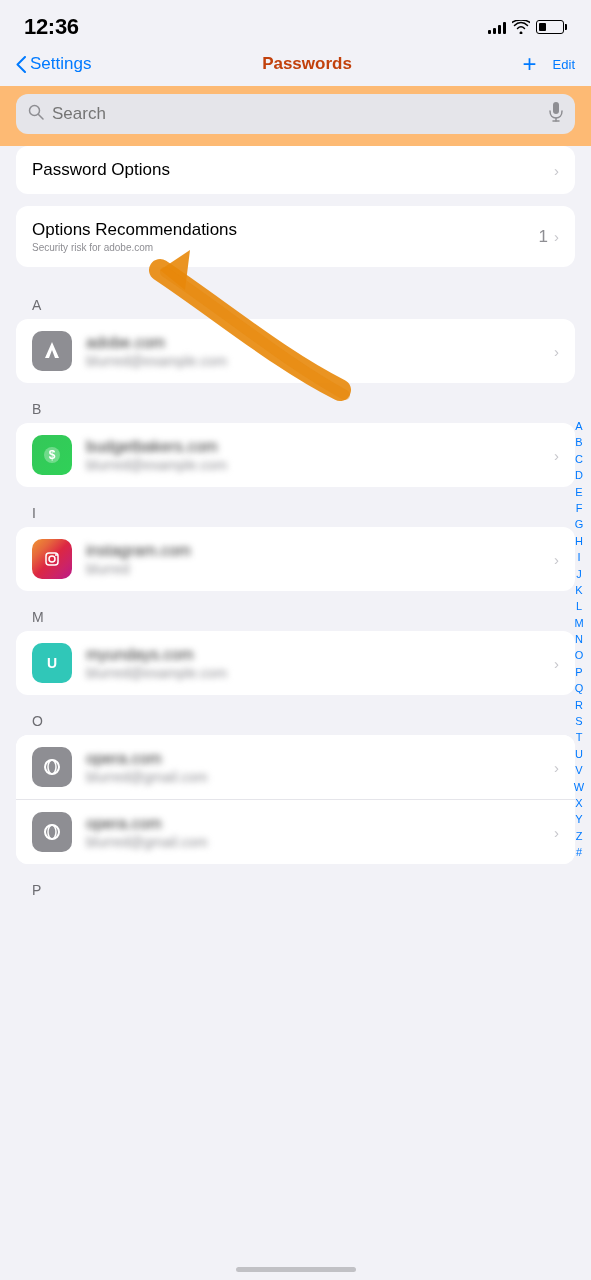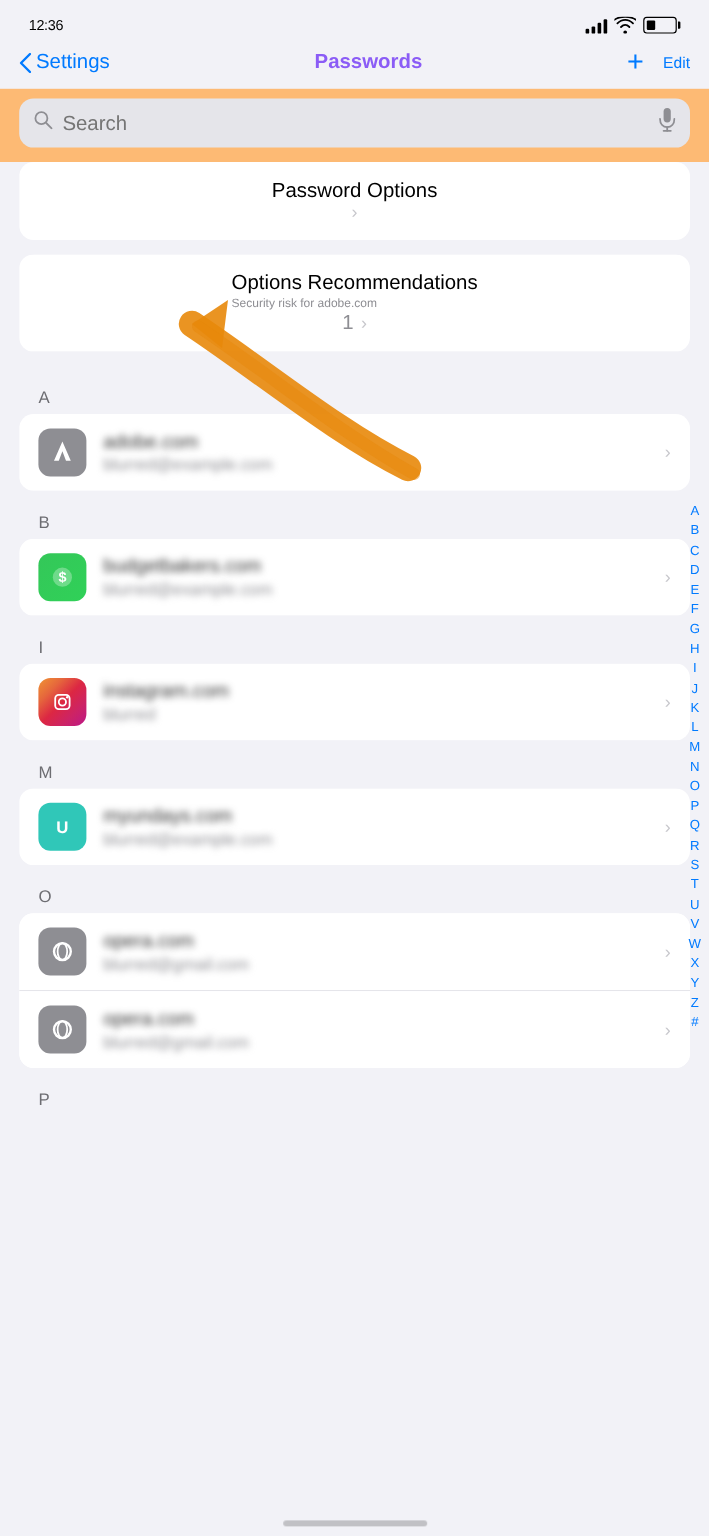--- a/index.html
+++ b/index.html
@@ -16,22 +16,22 @@
 
     
     .status-bar {
       display: flex;
       align-items: center;
       justify-content: space-between;
       padding: 14px 24px 8px;
       background: #f2f2f7;
     }
     .status-time {
-      font-size: 12px;
-      font-weight: 400;
+      font-size: 22px;
+      font-weight: 700;
       color: #000;
       letter-spacing: -0.3px;
     }
     .status-icons {
       display: flex;
       align-items: center;
       gap: 6px;
     }
     .signal-icon {
       display: flex;
@@ -57,21 +57,21 @@
       display: flex;
       align-items: center;
       color: #007aff;
       font-size: 17px;
       cursor: pointer;
       gap: 4px;
     }
     .nav-title {
       font-size: 17px;
       font-weight: 600;
-      color: #8b5cf6;
+      color: #c2410c;
     }
     .nav-actions {
       display: flex;
       align-items: center;
       gap: 16px;
     }
     .nav-plus {
       color: #007aff;
       font-size: 24px;
       line-height: 1;
@@ -125,21 +125,20 @@
     }
 
     .list-item {
       display: flex;
       align-items: center;
       justify-content: space-between;
       padding: 14px 16px;
       background: #fff;
       border-bottom: 1px solid #e5e5ea;
       cursor: pointer;
-      flex-direction: column;
     }
     .list-item:last-child {
       border-bottom: none;
     }
 
     .list-item-content {
       flex: 1;
     }
     .list-item-title {
       font-size: 17px;

